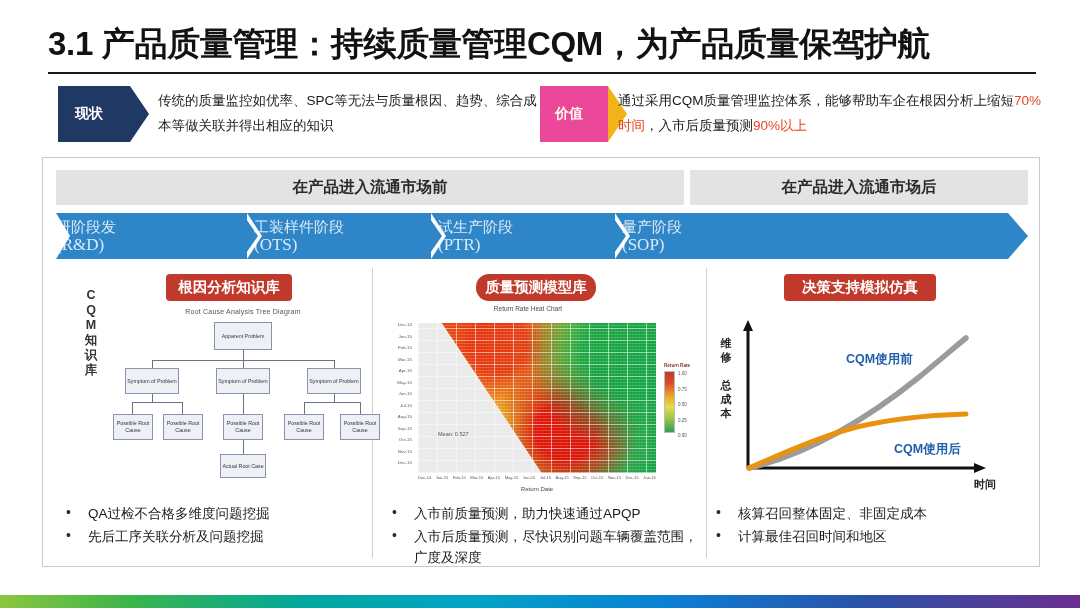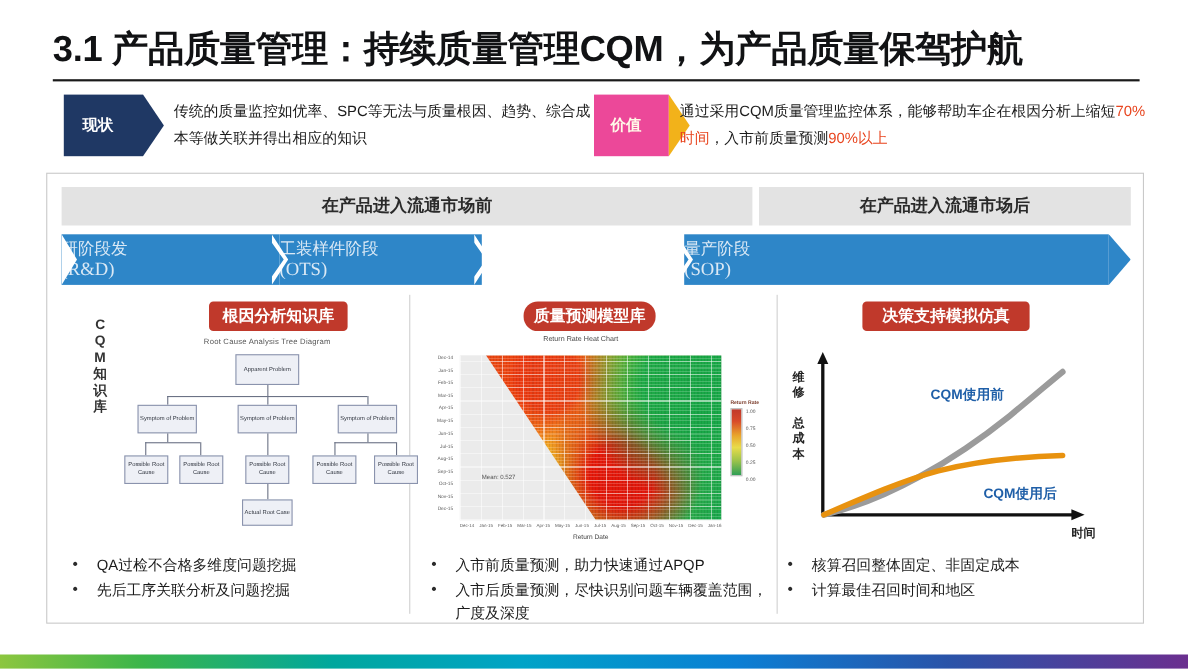--- a/index.html
+++ b/index.html
@@ -97,21 +97,21 @@
   #chev-ptr { left: 382px; width: 184px; }
   #chev-sop { left: 566px; width: 386px; }
 
   
   .banner {
     position: absolute; height: 27px; border-radius: 4px;
     background: #c0392b; color: #fff;
     display: flex; align-items: center; justify-content: center;
     font-size: 14.5px; font-weight: bold;
   }
-  #banner-rca { left: 166px; top: 274px; width: 126px; margin-left: 24px; }
+  #banner-rca { left: 166px; top: 274px; width: 126px; }
   #banner-qpm { left: 476px; top: 274px; width: 120px; border-radius: 13px; }
   #banner-dss { left: 784px; top: 274px; width: 152px; }
 
   
   .vlabel {
     position: absolute; left: 80px; top: 288px; width: 22px;
     font-size: 12.5px; font-weight: bold; color: #333; line-height: 15px;
     text-align: center;
   }
 
@@ -241,38 +241,42 @@
       <span class="tag-arrow"></span>
     </div>
     <div class="callout-text">传统的质量监控如优率、SPC等无法与质量根因、趋势、综合成本等做关联并得出相应的知识</div>
   </div>
 
   <div class="callout" id="callout-value">
     <div class="callout-tag">
       <span>价值</span>
       <span class="tag-arrow"></span>
     </div>
-    <div class="callout-text"><span>通过采用CQM质量管理监控体系，能够帮助车企在根因分析上缩短</span><span class="hl">70%时间</span><span>，入市前质量预测</span><span class="hl">90%以上</span></div>
+    <div class="callout-text"><span>通过采用CQM质量管理监控体系，能够帮助车企在根因分析上缩短</span><span class="hl">70%时间</span><span>，入市后质量预测</span><span class="hl">90%以上</span></div>
   </div>
 
   <div class="panel">
 
     <div class="phase-head-row">
       <div class="phase-head" id="phase-head-pre">在产品进入流通市场前</div>
       <div class="phase-head" id="phase-head-post">在产品进入流通市场后</div>
     </div>
 
     <div class="arrow-band">
       <div class="chev" id="chev-rd">
         <span>研阶段发</span>
         <span class="sub">(R&amp;D)</span>
       </div>
       <div class="chev" id="chev-ots">
         <span>工装样件阶段</span>
         <span class="sub">(OTS)</span>
+      </div>
+      <div class="chev" id="chev-ptr">
+        <span>试生产阶段</span>
+        <span class="sub">(PTR)</span>
       </div>
       <div class="chev" id="chev-sop">
         <span>量产阶段</span>
         <span class="sub">(SOP)</span>
         <span class="band-right-tip"></span>
       </div>
       <div class="band-left-notch"></div>
       <div class="chev-notch" style="left:191px"></div>
       <div class="chev-notch" style="left:375px"></div>
       <div class="chev-notch" style="left:559px"></div>

